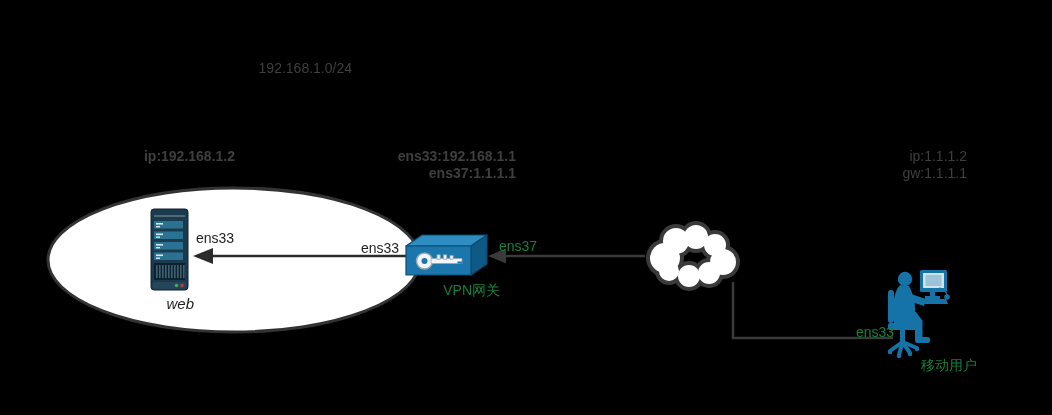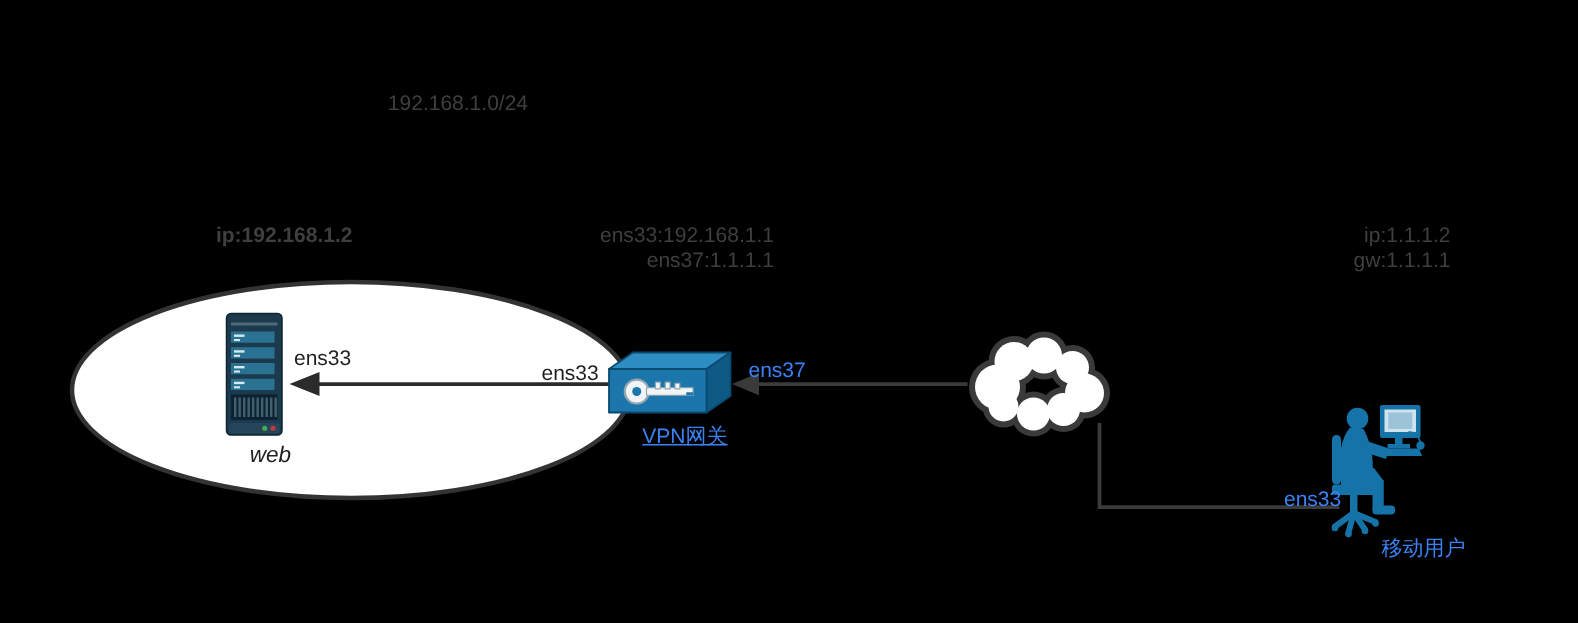--- a/index.html
+++ b/index.html
@@ -2,21 +2,21 @@
 <html><head>
 <meta charset="utf-8">
 <style>
   html,body{margin:0;padding:0;background:#000;}
   .stage{position:relative;width:1052px;height:415px;background:#000;overflow:hidden;
          font-family:"Liberation Sans","DejaVu Sans",sans-serif;}
   .stage svg{position:absolute;left:0;top:0;}
   .lbl{position:absolute;font-size:14px;line-height:17px;white-space:nowrap;}
   .lbl.center{text-align:right;}
   .dim{color:#3f3f3f;}       
-  .gray{color:#3b82f6;}      
+  .gray{color:#15803d;}      
   .dark{color:#1f1f1f;}      
   .webname{font-size:15px;font-style:italic;}
 </style>
 </head>
 <body>
 
 <div class="stage">
 
   <svg width="1052" height="415" viewBox="0 0 1052 415">
 
@@ -155,37 +155,37 @@
     </g>
   </svg>
 
   <div class="lbl center dim" style="left:232px;top:60px;width:120px;">192.168.1.0/24</div>
 
 
   <div class="lbl center dim" style="left:115px;top:148px;width:120px;font-weight:bold;">
     <div>ip:192.168.1.2</div>
   </div>
 
-  <div class="lbl center dim" style="left:396px;top:148px;width:120px;">
+  <div class="lbl center dim" style="left:396px;top:148px;width:120px;font-weight:bold;">
     <div>ens33:192.168.1.1</div>
     <div>ens37:1.1.1.1</div>
   </div>
 
   <div class="lbl center dim" style="left:847px;top:148px;width:120px;">
     <div>ip:1.1.1.2</div>
     <div>gw:1.1.1.1</div>
   </div>
 
   <div class="lbl dark" style="left:196px;top:230px;">ens33</div>
 
   <div class="lbl dark" style="left:361px;top:240px;">ens33</div>
 
   <div class="lbl gray" style="left:499px;top:238px;">ens37</div>
 
-  <div class="lbl center gray" style="left:405px;top:282px;width:80px;text-decoration:underline;">VPN网关</div>
+  <div class="lbl center gray" style="left:420px;top:282px;width:80px;">VPN网关</div>
 
   <div class="lbl gray" style="left:856px;top:324px;">ens33</div>
 
   <div class="lbl gray" style="left:921px;top:357px;">移动用户</div>
 
   <div class="lbl center dark webname" style="left:144px;top:295px;width:50px;">web</div>
 
 </div>
 
 </body></html>

